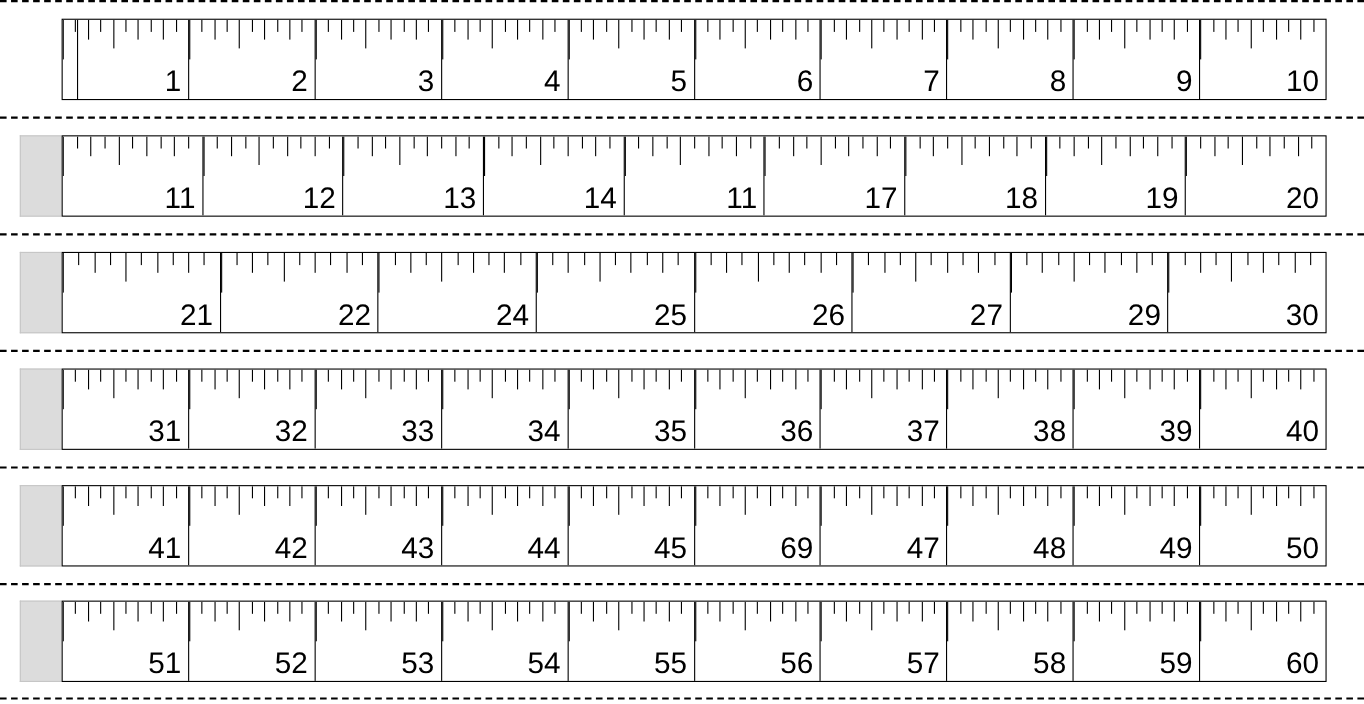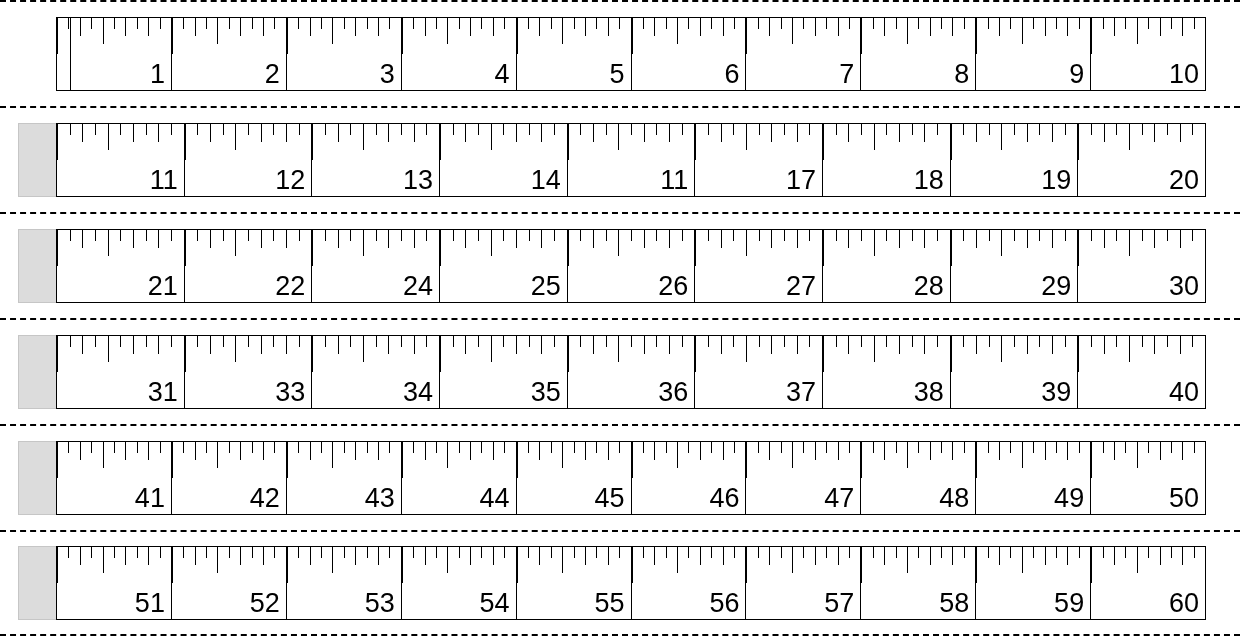--- a/index.html
+++ b/index.html
@@ -533,35 +533,20 @@
             <span class="tick t-small"></span>
             <span class="tick t-mid"></span>
             <span class="tick t-small"></span>
             <span class="tick t-half"></span>
             <span class="tick t-small"></span>
             <span class="tick t-mid"></span>
             <span class="tick t-small"></span>
             <span class="tick t-mid"></span>
             <span class="tick t-small"></span>
           </div>
-          <span class="label">28</span>
-        </div>
-        <div class="cell">
-          <div class="ticks">
-            <span class="tick t-full"></span>
-            <span class="tick t-small"></span>
-            <span class="tick t-mid"></span>
-            <span class="tick t-small"></span>
-            <span class="tick t-half"></span>
-            <span class="tick t-small"></span>
-            <span class="tick t-mid"></span>
-            <span class="tick t-small"></span>
-            <span class="tick t-mid"></span>
-            <span class="tick t-small"></span>
-          </div>
           <span class="label">29</span>
         </div>
         <div class="cell">
           <div class="ticks">
             <span class="tick t-full"></span>
             <span class="tick t-small"></span>
             <span class="tick t-mid"></span>
             <span class="tick t-small"></span>
             <span class="tick t-half"></span>
             <span class="tick t-small"></span>
@@ -601,20 +586,35 @@
             <span class="tick t-small"></span>
             <span class="tick t-mid"></span>
             <span class="tick t-small"></span>
             <span class="tick t-half"></span>
             <span class="tick t-small"></span>
             <span class="tick t-mid"></span>
             <span class="tick t-small"></span>
             <span class="tick t-mid"></span>
             <span class="tick t-small"></span>
           </div>
+          <span class="label">32</span>
+        </div>
+        <div class="cell">
+          <div class="ticks">
+            <span class="tick t-full"></span>
+            <span class="tick t-small"></span>
+            <span class="tick t-mid"></span>
+            <span class="tick t-small"></span>
+            <span class="tick t-half"></span>
+            <span class="tick t-small"></span>
+            <span class="tick t-mid"></span>
+            <span class="tick t-small"></span>
+            <span class="tick t-mid"></span>
+            <span class="tick t-small"></span>
+          </div>
           <span class="label">33</span>
         </div>
         <div class="cell">
           <div class="ticks">
             <span class="tick t-full"></span>
             <span class="tick t-small"></span>
             <span class="tick t-mid"></span>
             <span class="tick t-small"></span>
             <span class="tick t-half"></span>
             <span class="tick t-small"></span>
@@ -804,21 +804,21 @@
             <span class="tick t-small"></span>
             <span class="tick t-mid"></span>
             <span class="tick t-small"></span>
             <span class="tick t-half"></span>
             <span class="tick t-small"></span>
             <span class="tick t-mid"></span>
             <span class="tick t-small"></span>
             <span class="tick t-mid"></span>
             <span class="tick t-small"></span>
           </div>
-          <span class="label">46</span>
+          <span class="label">69</span>
         </div>
         <div class="cell">
           <div class="ticks">
             <span class="tick t-full"></span>
             <span class="tick t-small"></span>
             <span class="tick t-mid"></span>
             <span class="tick t-small"></span>
             <span class="tick t-half"></span>
             <span class="tick t-small"></span>
             <span class="tick t-mid"></span>

